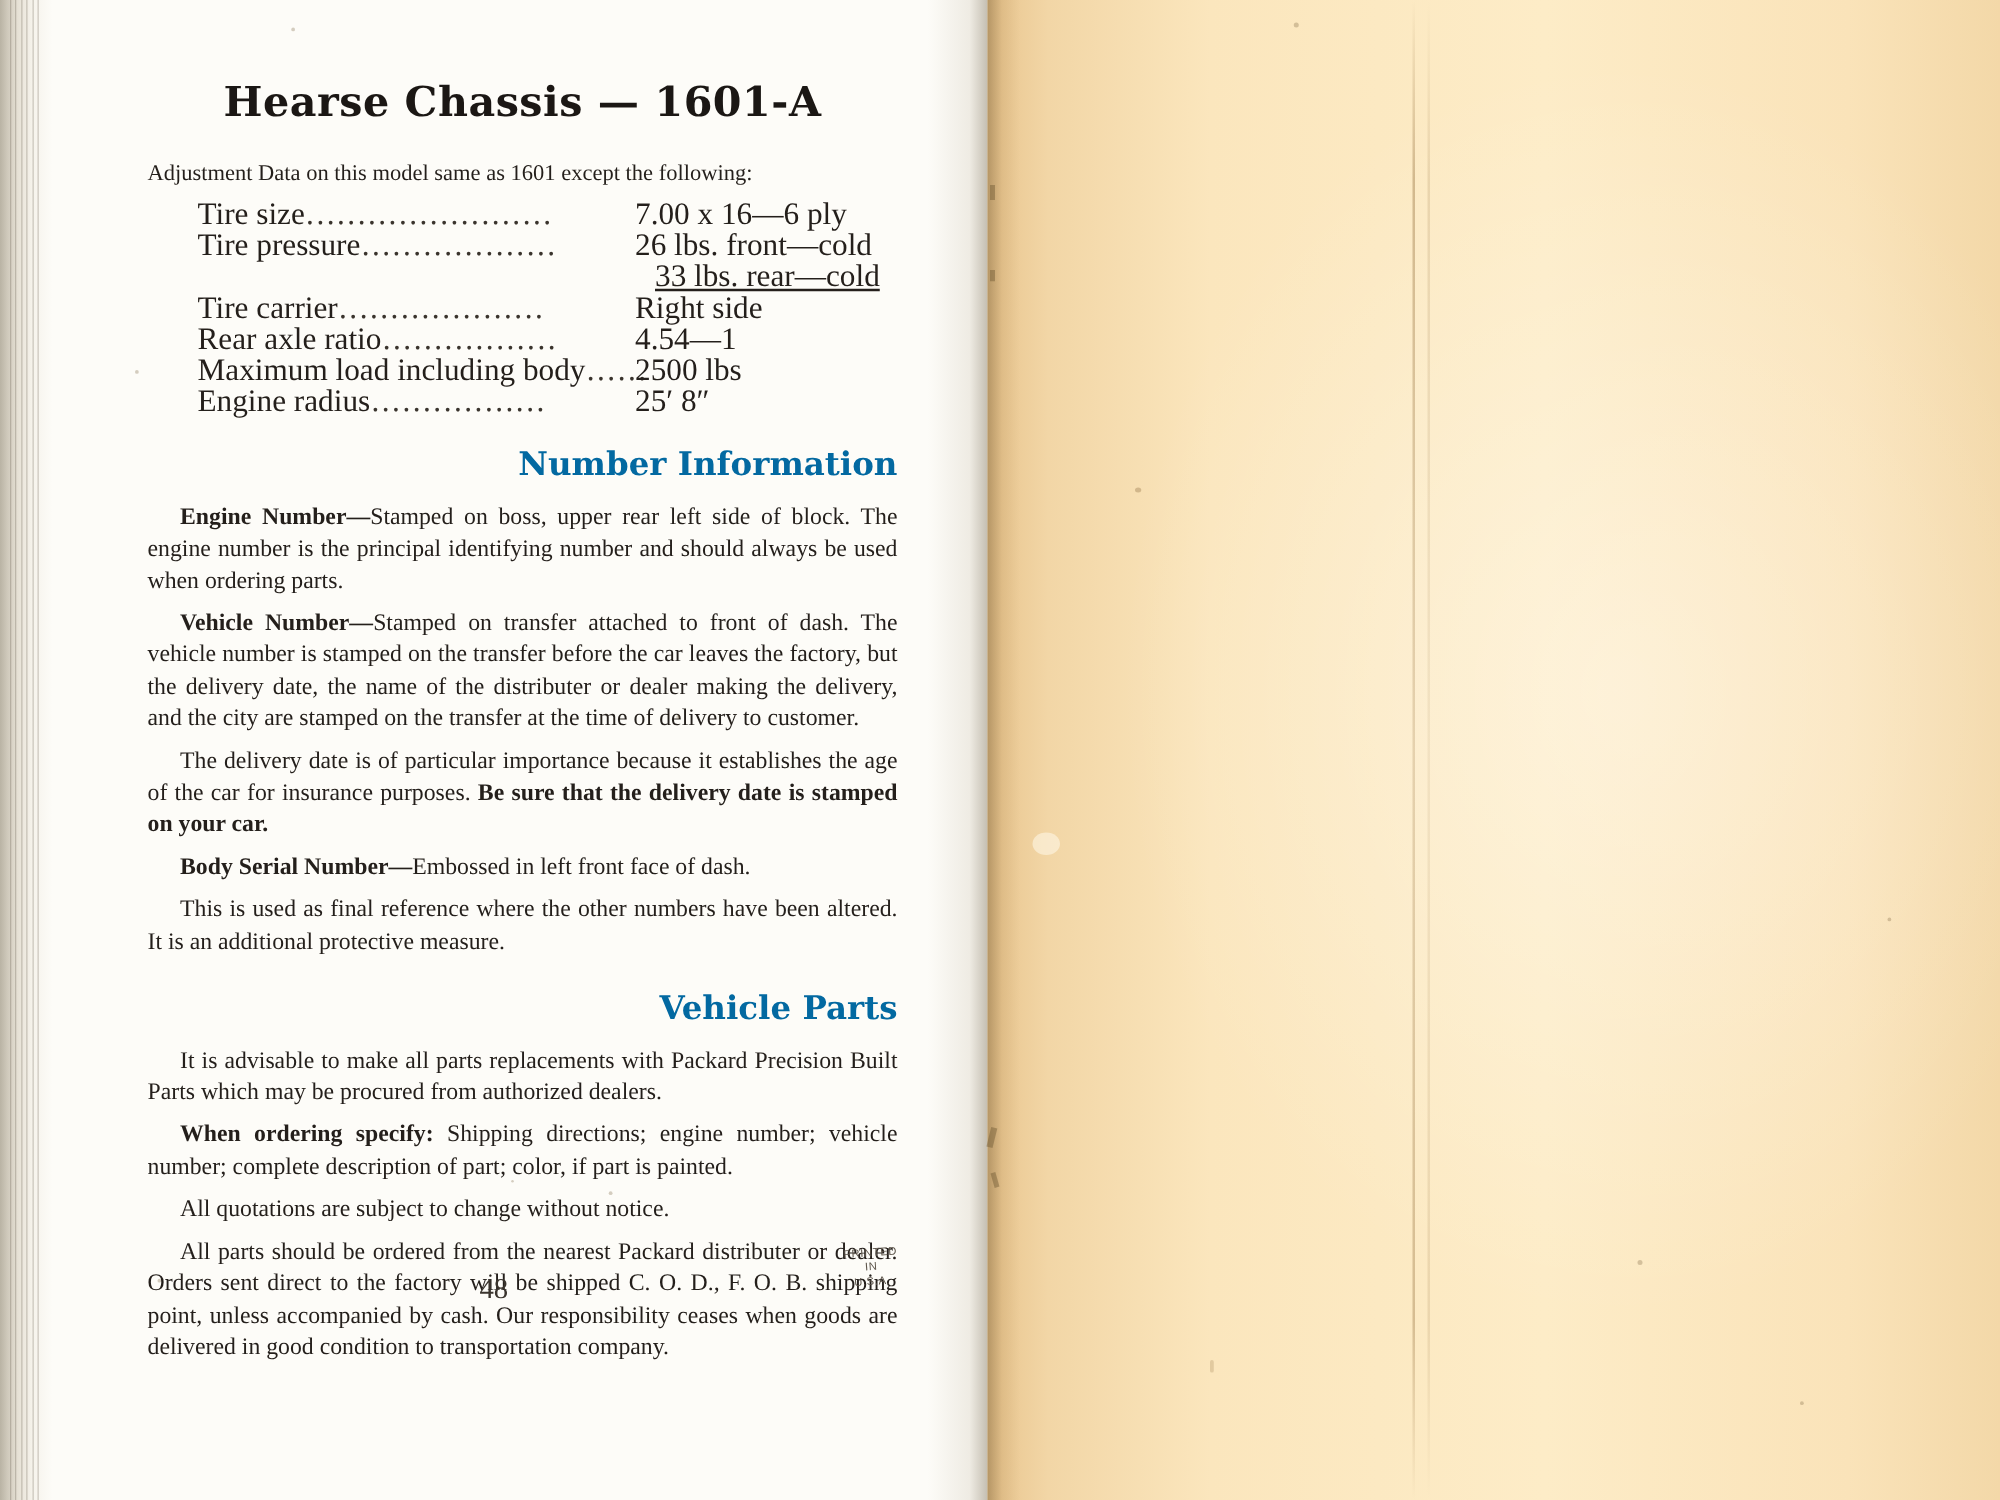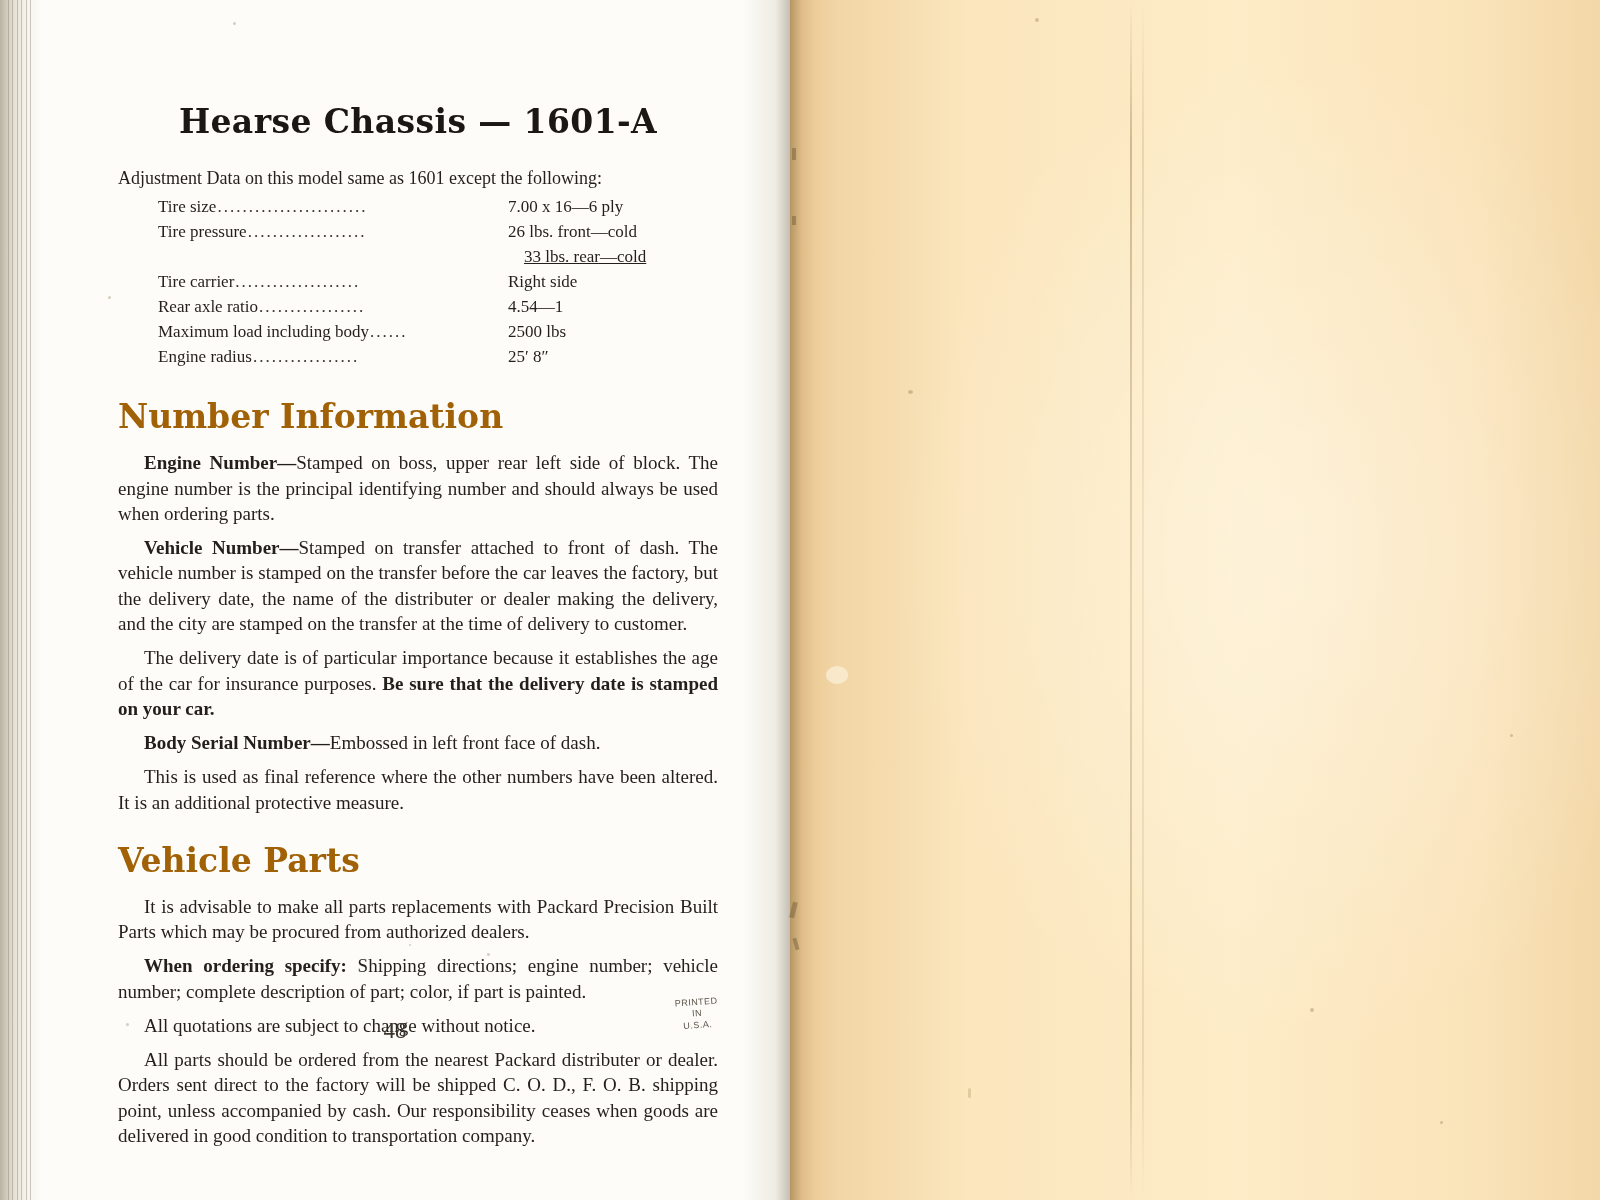--- a/index.html
+++ b/index.html
@@ -77,38 +77,37 @@
     position: absolute;
     background: rgba(110,88,52,0.45);
   }
 
   
   #content {
     position: absolute;
     left: 118px; top: 62px;
     width: 600px;
     color: #241f1b;
-    margin-top: 40px;
   }
   h1.title {
     font-family: "DejaVu Serif", "Liberation Serif", serif;
     font-size: 33px;
     font-weight: bold;
     letter-spacing: 0.4px;
     text-align: center;
     margin: 0 0 26px 0;
     color: #1b1714;
   }
   h2.section {
     font-family: "DejaVu Serif", "Liberation Serif", serif;
-    font-size: 33px;
+    font-size: 26px;
     font-weight: bold;
-    text-align: left;
+    text-align: right;
     margin: 26px 0 14px 0;
-    color: #a16207;
+    color: #0369a1;
   }
   p.lead {
     font-size: 18px;
     line-height: 1.30;
     margin: 0 0 6px 0;
     text-align: justify;
   }
   p.para {
     font-size: 19px;
     line-height: 1.33;
@@ -116,21 +115,21 @@
     text-align: justify;
     text-indent: 26px;
   }
   .b { font-weight: bold; }
 
   
   ul.specs {
     list-style: none;
     margin: 4px 0 0 0;
     padding: 0 0 0 40px;
-    font-size: 17px;
+    font-size: 25px;
   }
   ul.specs li {
     display: flex;
     align-items: baseline;
     line-height: 1.30;
   }
   ul.specs li .label { white-space: nowrap; }
   ul.specs li .leader {
     flex: 0 0 auto;
     overflow: hidden;

